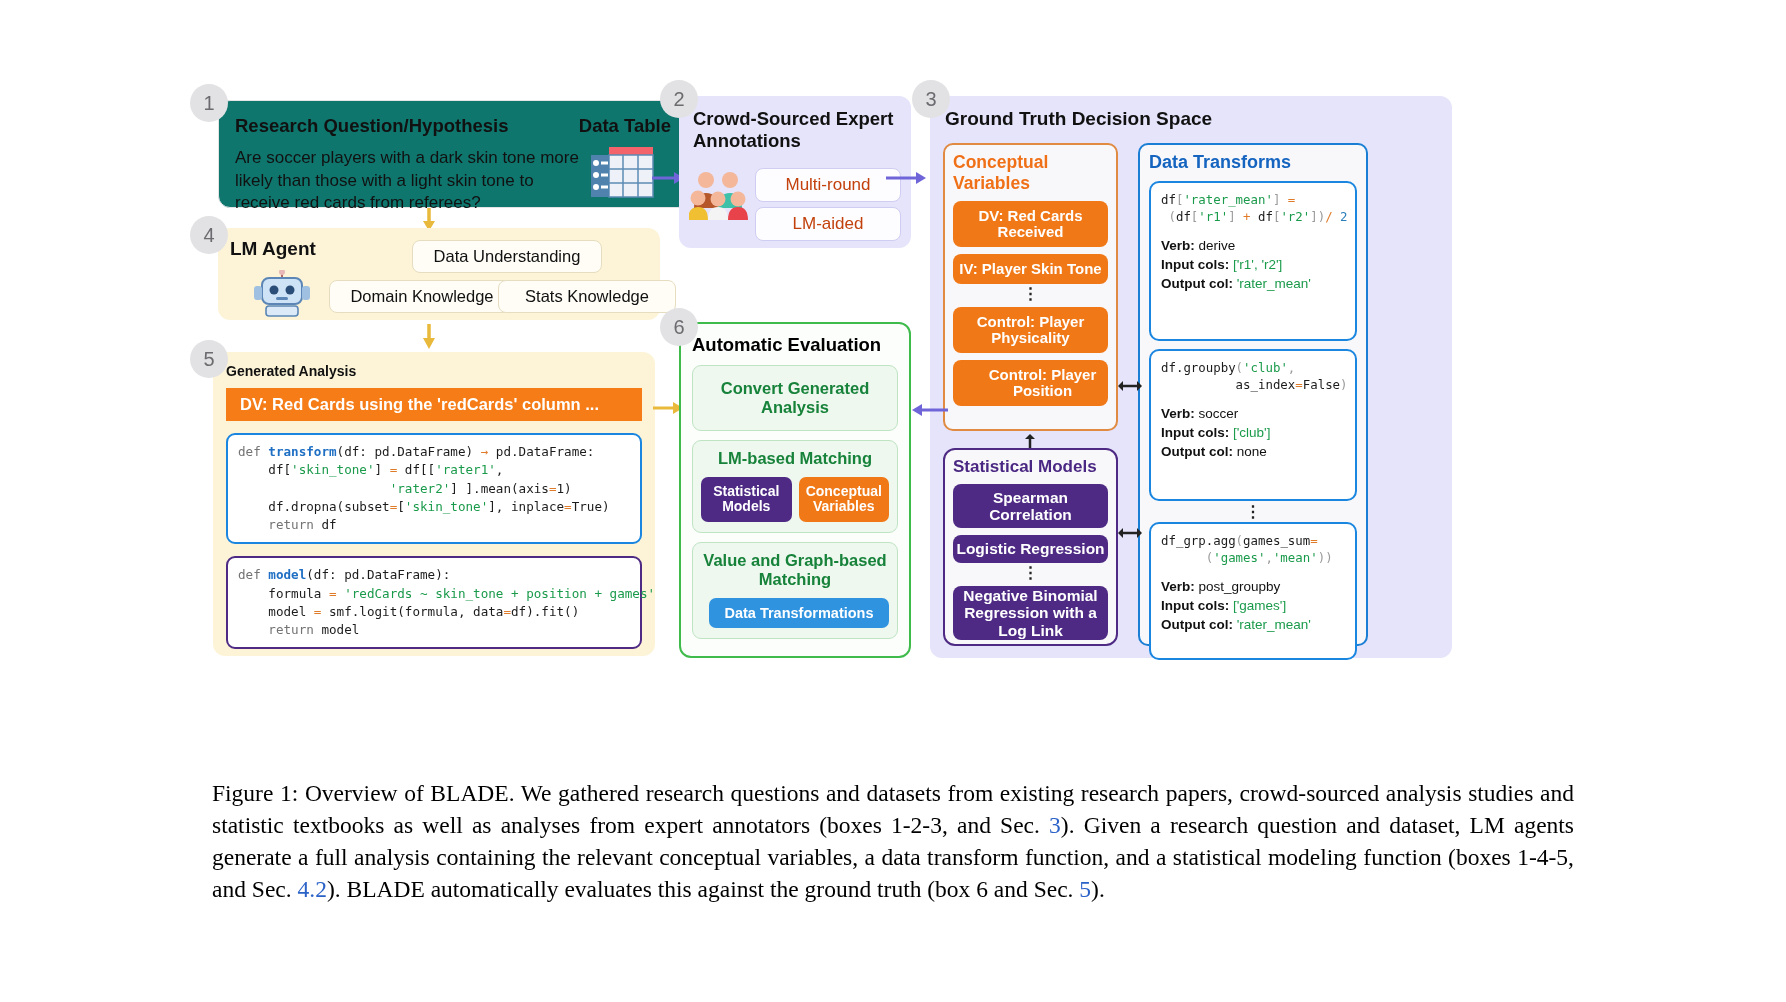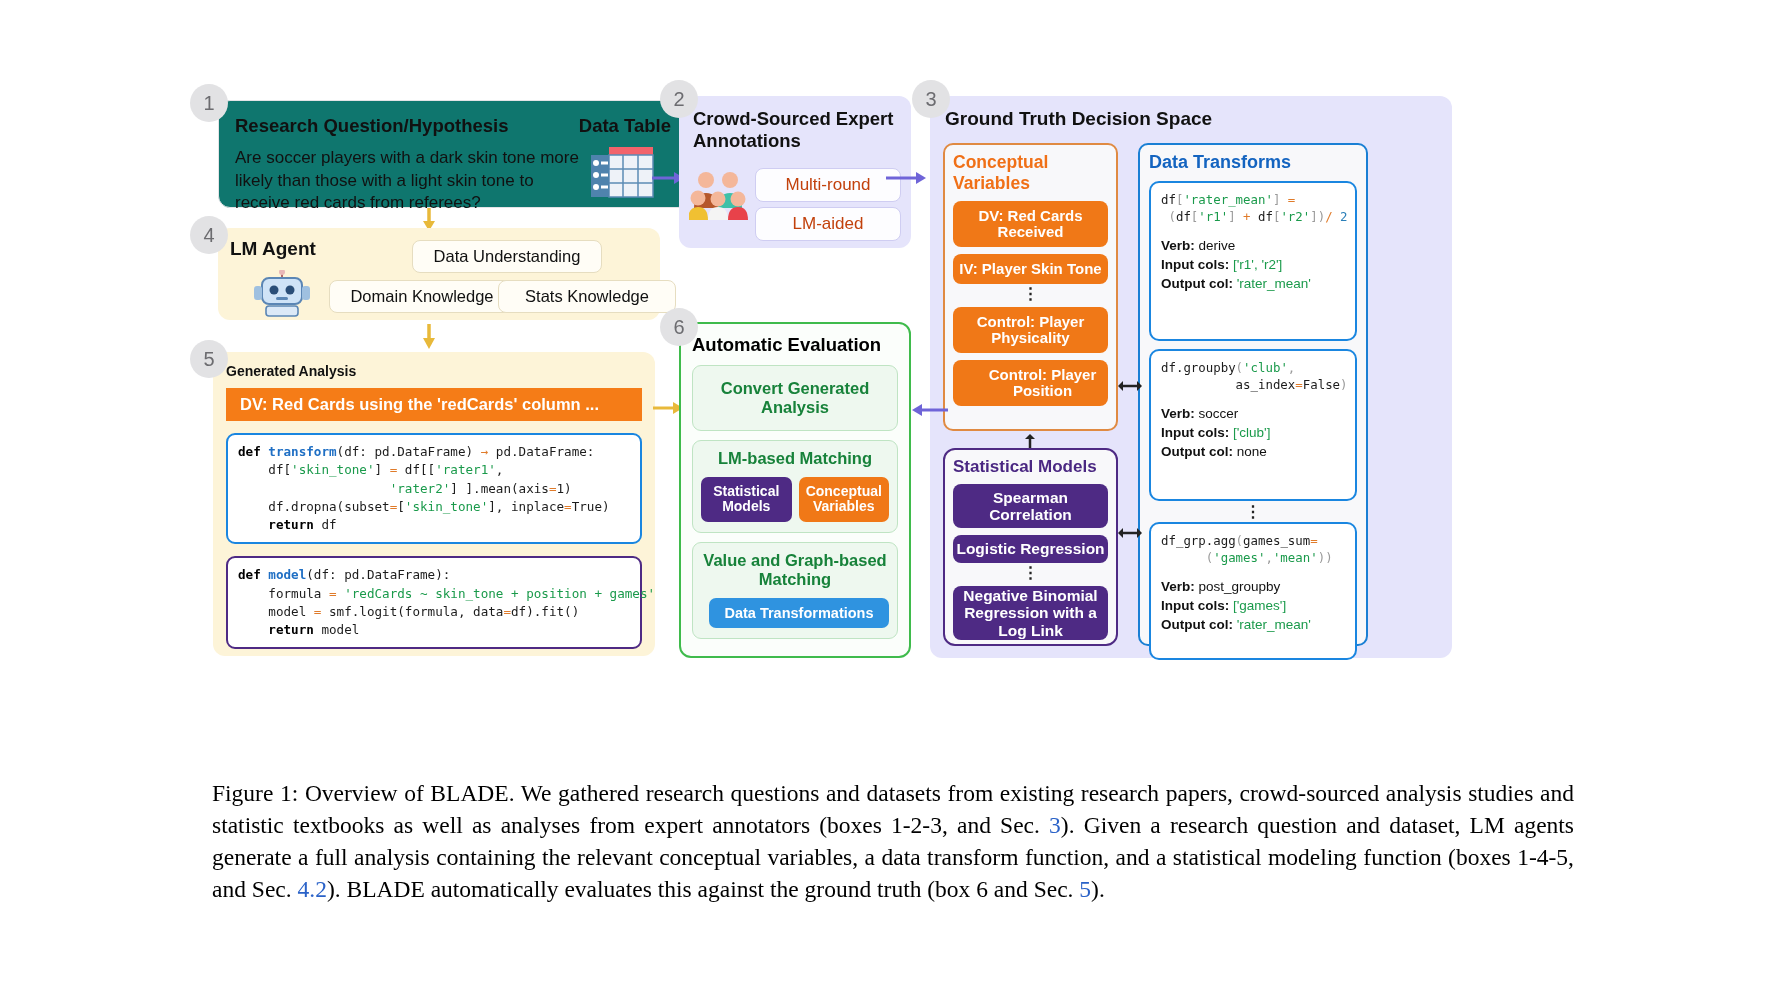--- a/index.html
+++ b/index.html
@@ -138,21 +138,21 @@
     font-family: "DejaVu Sans Mono", monospace;
     font-size: 12.4px;
     line-height: 1.35;
     white-space: pre;
     color: #1c1c1c;
   }
   .meta { font-size: 13.5px; line-height: 1.4; margin-top: 12px; color:#111; }
   .meta b { font-weight: bold; }
   .s-str { color: #1a9a4b; }
   .s-op  { color: #e07b2a; }
-  .s-kw  { color: #000000; font-weight: bold; }
+  .s-kw  { color: #737373; }
   .s-kw2 { color: #1f6fc4; font-weight: bold;}
   .s-num { color: #2a7fb8; }
   .s-paren { color: #9a9a9a; }
   .s-arrow { color: #e07b2a; }
 
   
   #box4 {
     left: 218px; top: 228px; width: 442px; height: 92px;
     background: #fdf4d8;
     border-radius: 12px;

